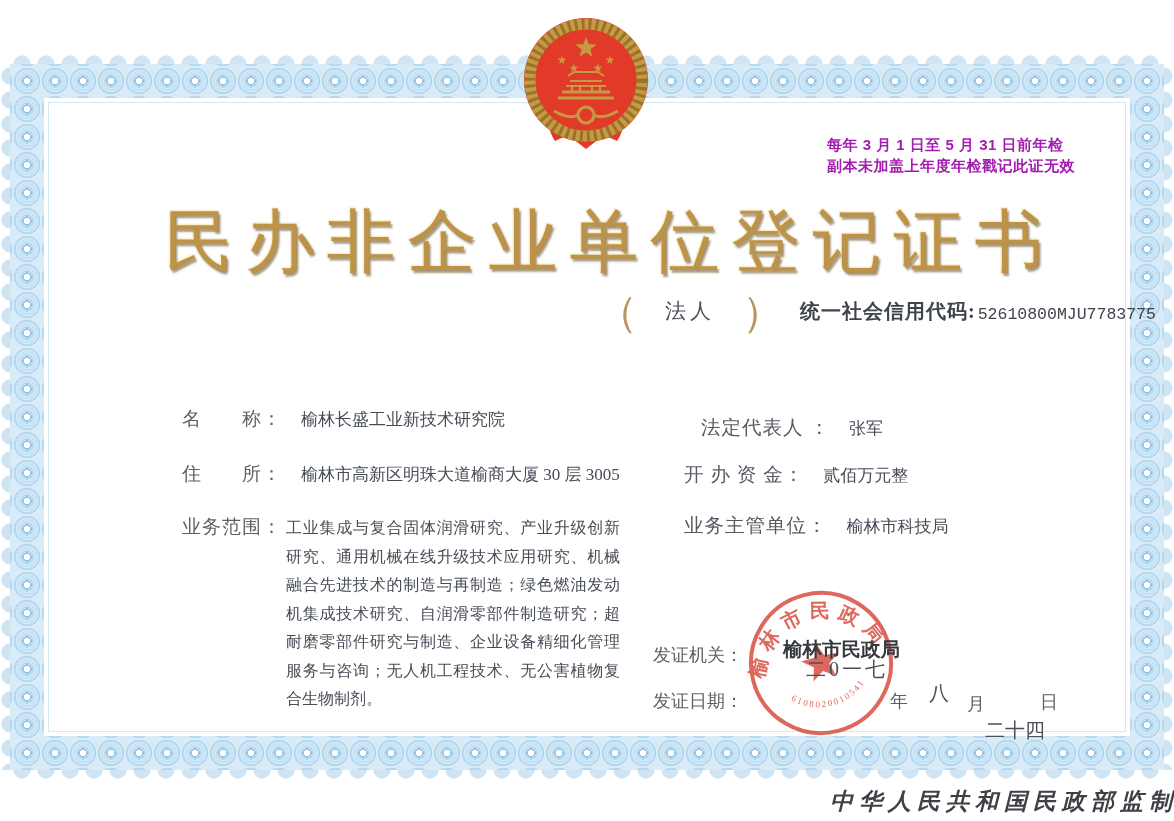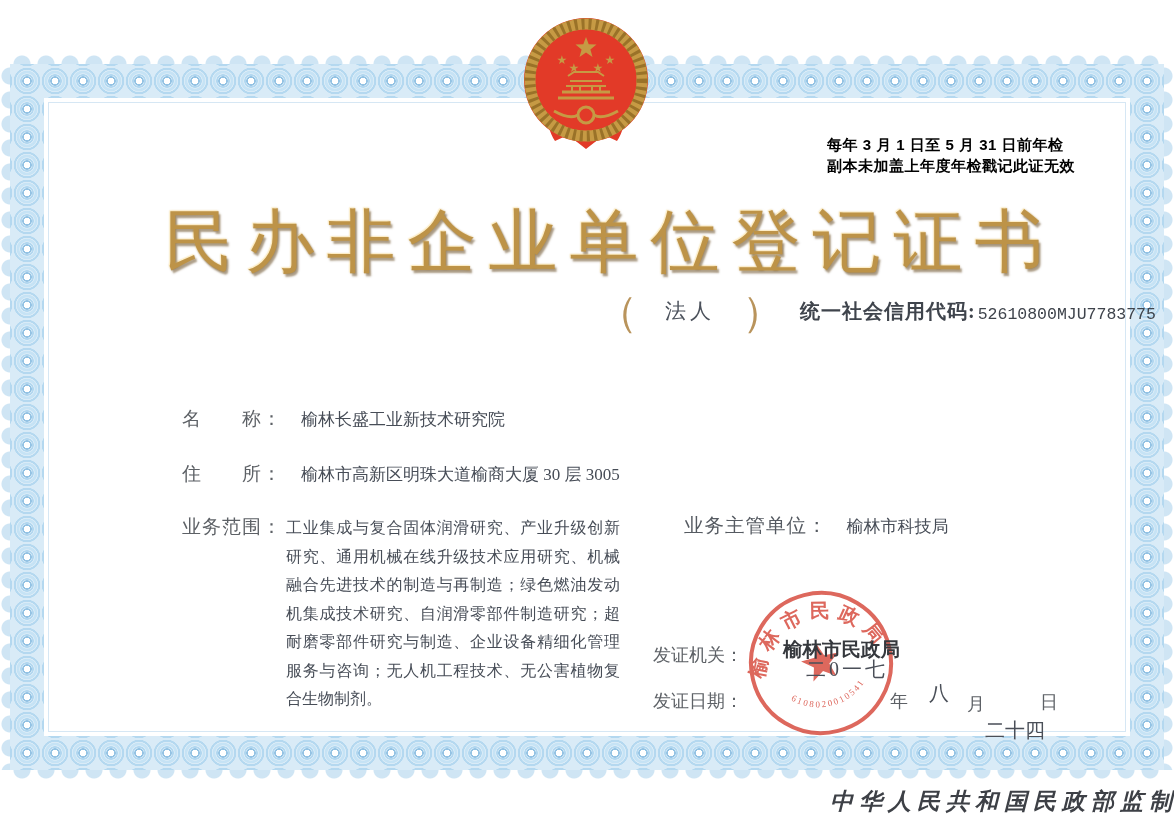--- a/index.html
+++ b/index.html
@@ -46,21 +46,21 @@
     border:1px solid #d6e7f4; pointer-events:none;
   }
 
   
   .emblem { position:absolute; left:510px; top:8px; width:152px; height:166px; z-index:3; }
 
   
   .inspection {
     position:absolute; left:827px; top:134px; z-index:2;
     font:700 15px "Liberation Sans","DejaVu Sans",sans-serif;
-    color:#000000; line-height:21px; letter-spacing:0.5px; white-space:nowrap;
+    color:#a21caf; line-height:21px; letter-spacing:0.5px; white-space:nowrap;
   }
 
   
   .title {
     position:absolute; left:60px; top:196px; width:1100px; text-align:center;
     font-size:69px; font-weight:400; letter-spacing:12px; white-space:nowrap;
     color:#bd9348;
     text-shadow:2px 3px 2px rgba(92,62,18,0.5), -1px -1px 1px rgba(255,238,195,0.95), 0 0 2px rgba(146,106,40,0.55);
   }
 
@@ -169,21 +169,29 @@
   <div class="row f-addr">
     <span class="lbl">住　　所：</span>
     <span class="val">榆林市高新区明珠大道榆商大厦 30 层 3005</span>
   </div>
 
   <div class="row f-scope">
     <span class="lbl">业务范围：</span>
     <span class="scope-val">工业集成与复合固体润滑研究、产业升级创新研究、通用机械在线升级技术应用研究、机械融合先进技术的制造与再制造；绿色燃油发动机集成技术研究、自润滑零部件制造研究；超耐磨零部件研究与制造、企业设备精细化管理服务与咨询；无人机工程技术、无公害植物复合生物制剂。</span>
   </div>
 
-
+  <div class="row f-legal">
+    <span class="lbl rlbl">法定代表人 ：</span>
+    <span class="val">张军</span>
+  </div>
+
+  <div class="row f-capital">
+    <span class="lbl rlbl">开 办 资 金：</span>
+    <span class="val">贰佰万元整</span>
+  </div>
 
   <div class="row f-super">
     <span class="lbl rlbl">业务主管单位：</span>
     <span class="val">榆林市科技局</span>
   </div>
 
   <div class="row i-auth-label">发证机关：</div>
   <div class="row i-auth-value">榆林市民政局</div>
   <div class="row i-date-label">发证日期：</div>
   <span class="i-part i-year">二0一七</span>

